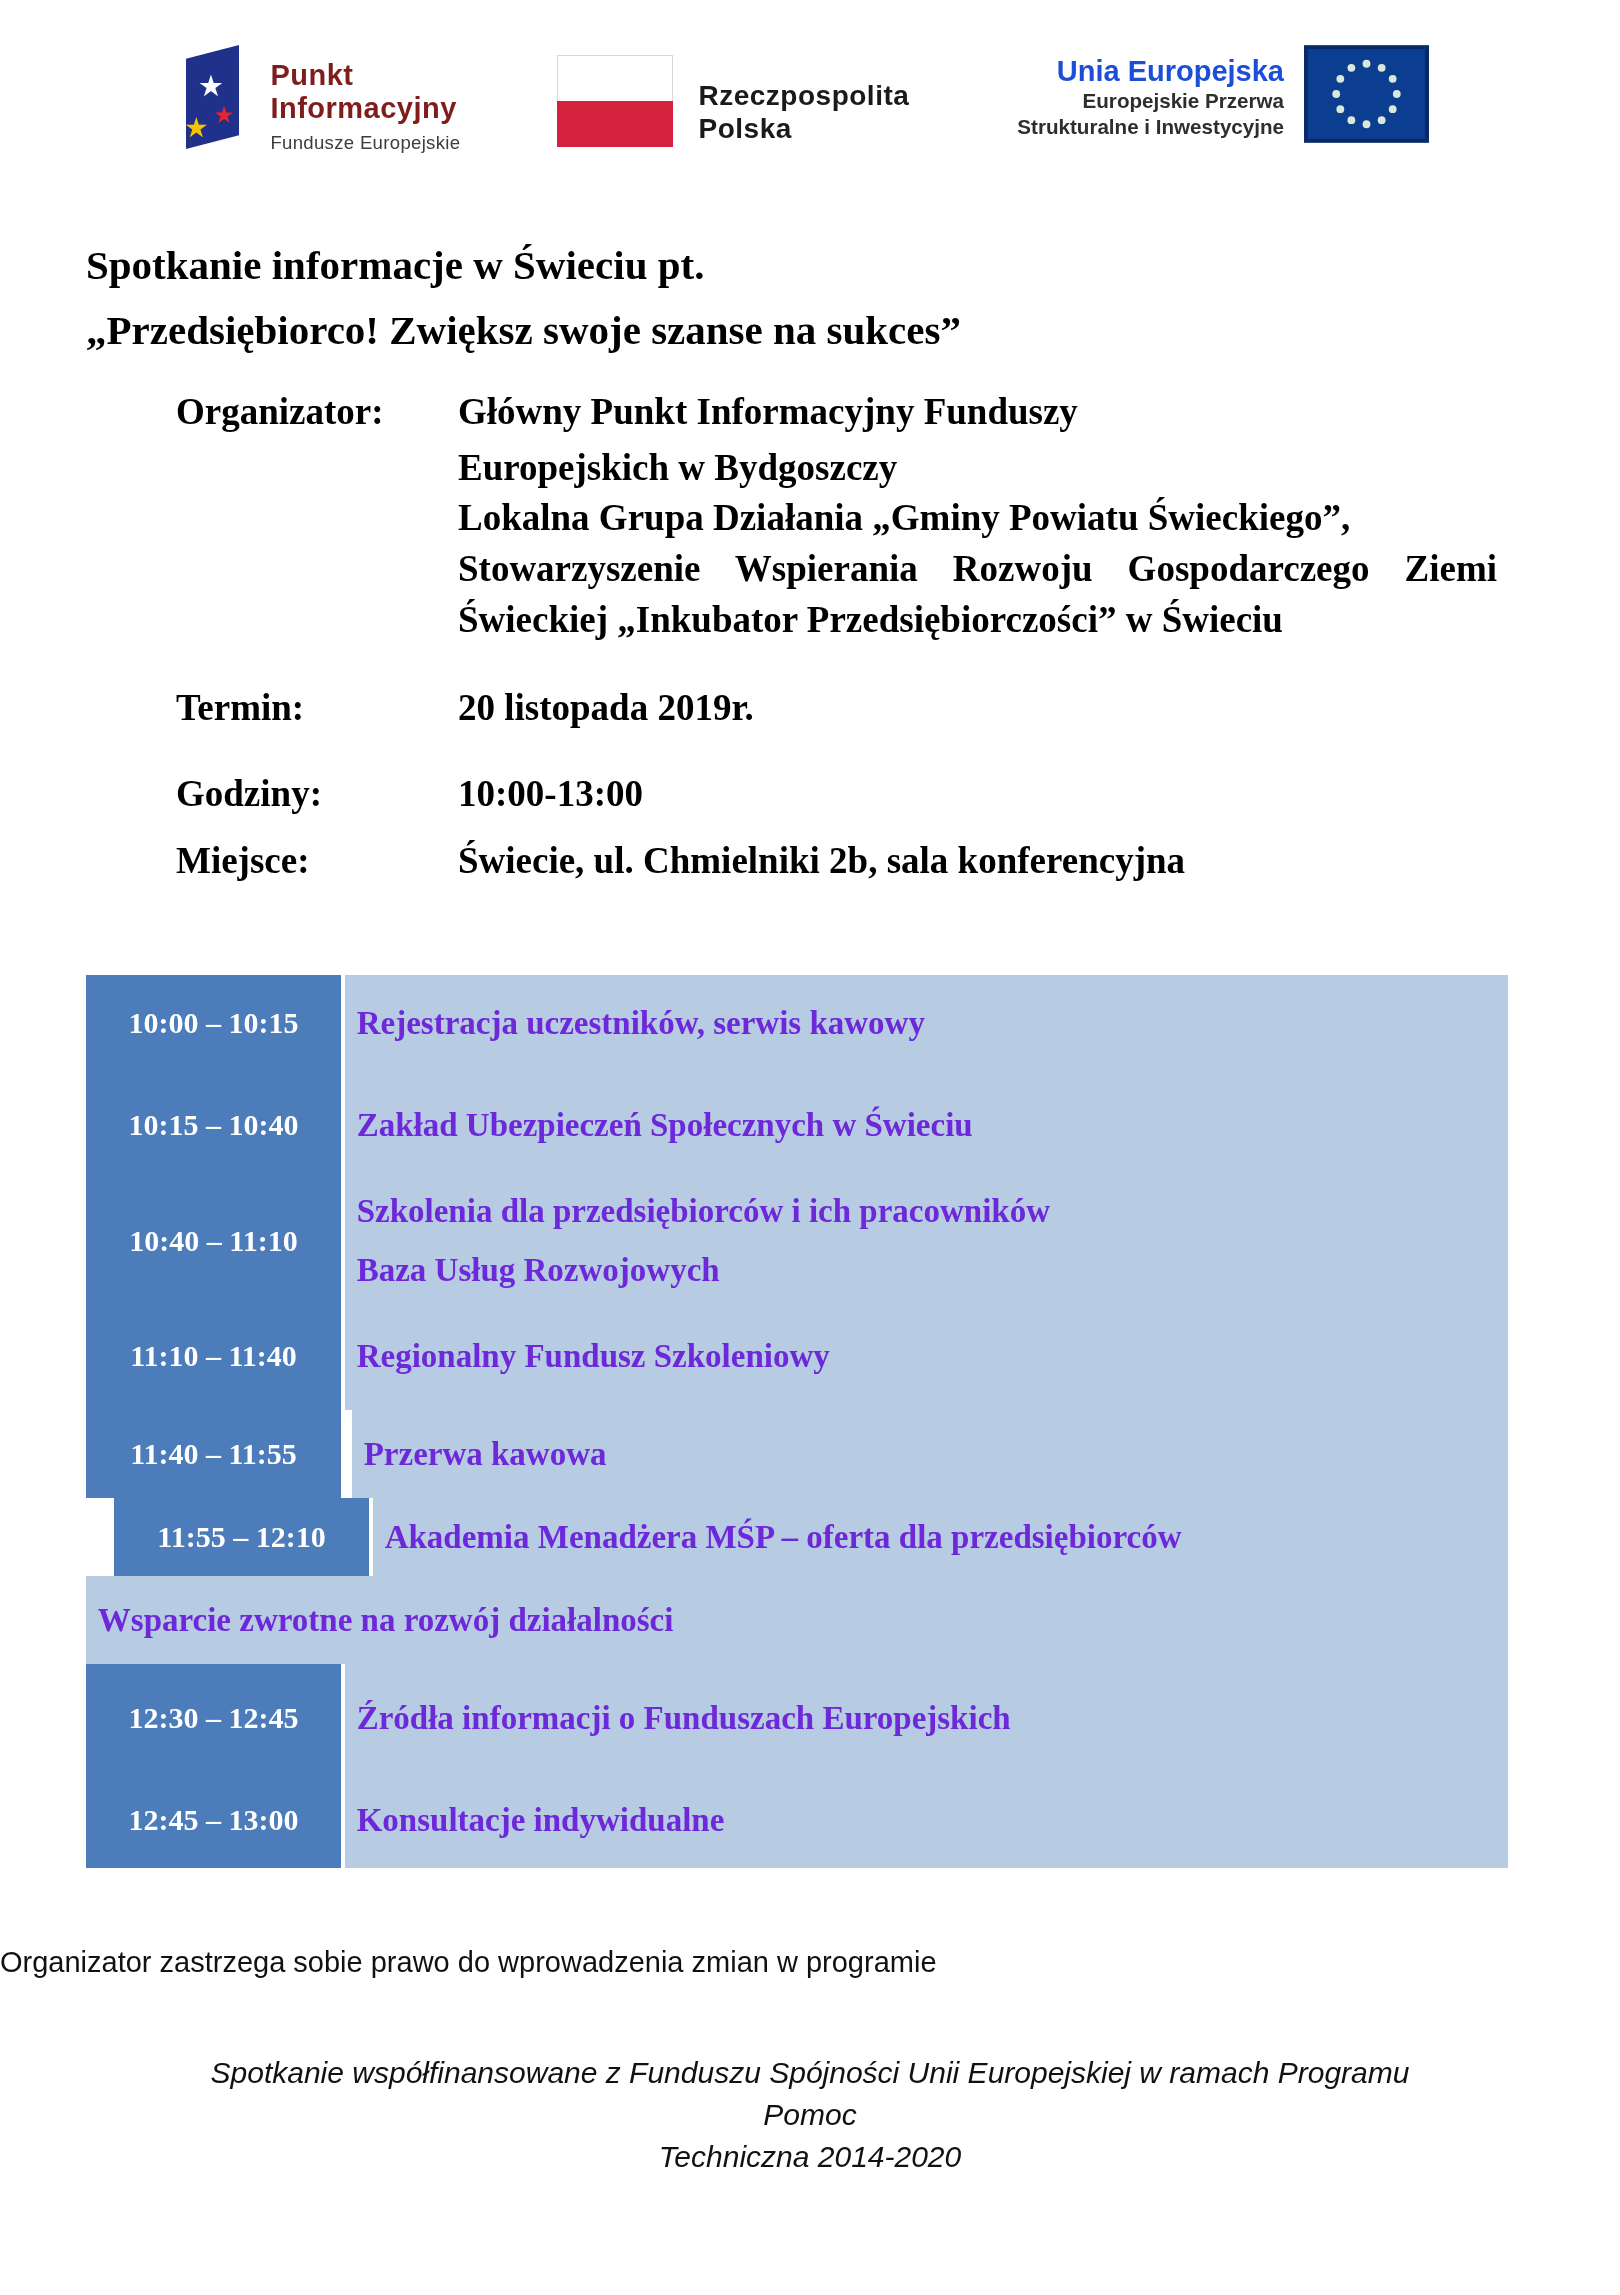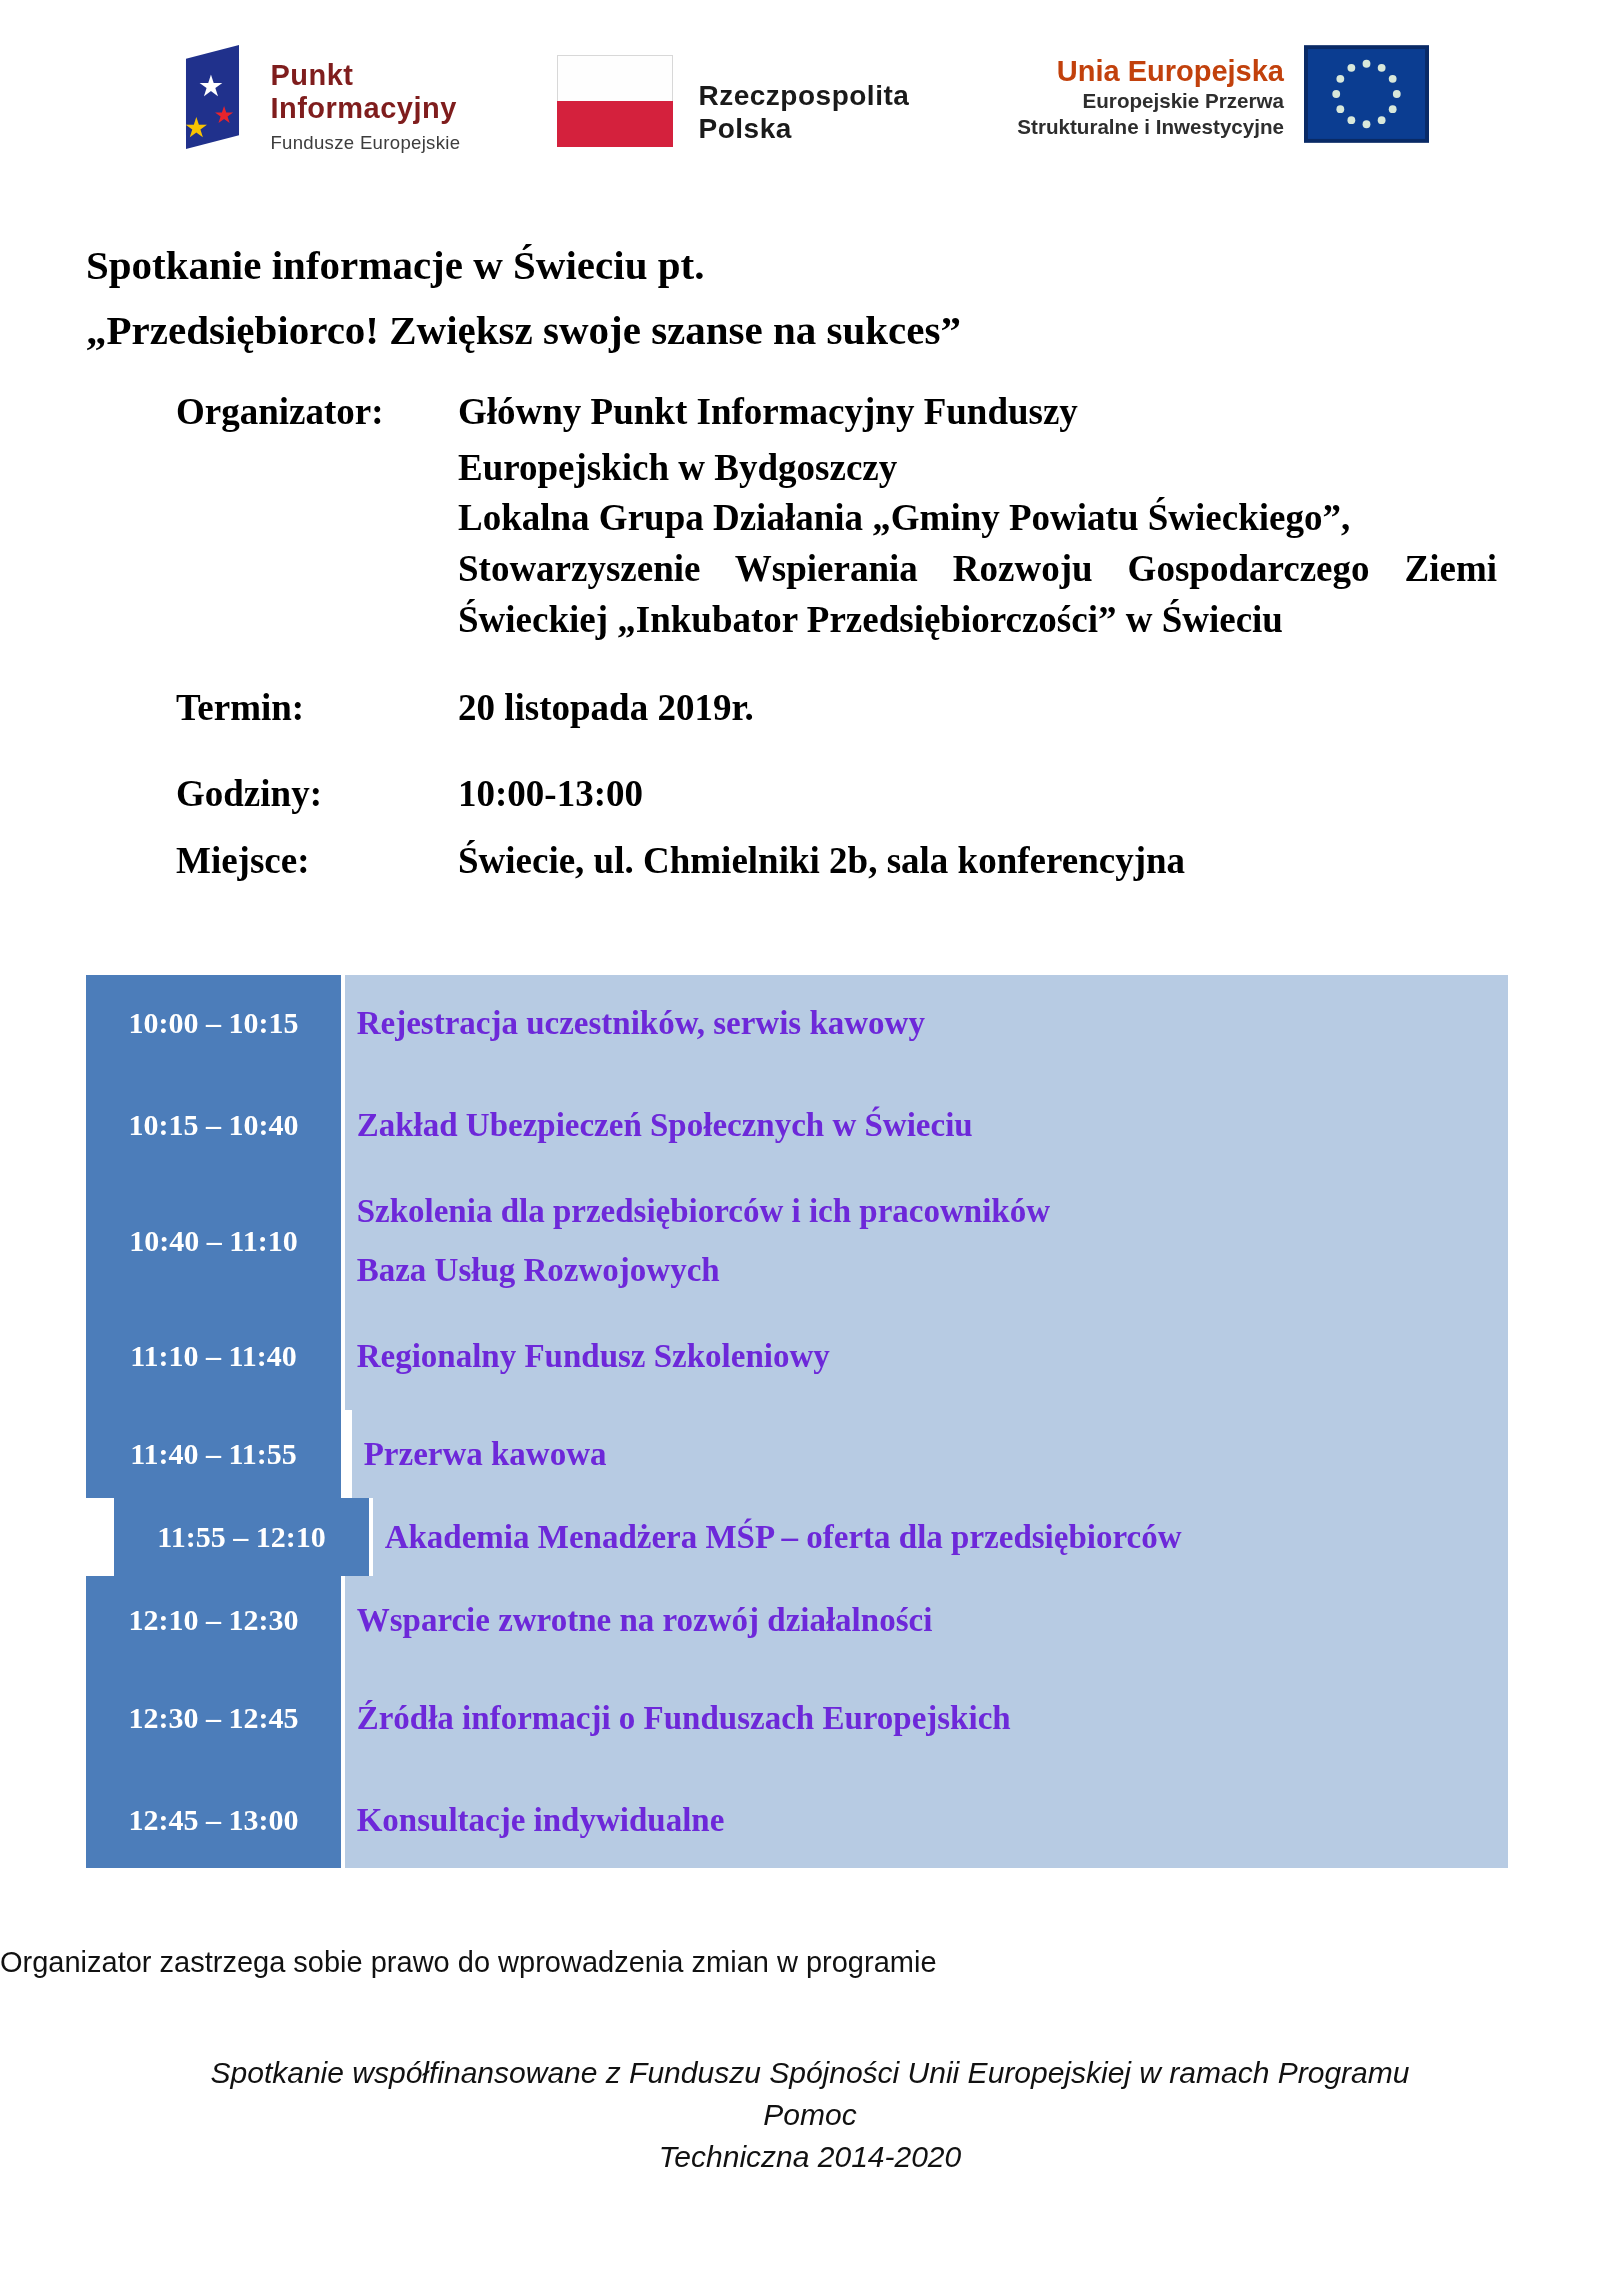--- a/index.html
+++ b/index.html
@@ -21,21 +21,21 @@
 
   .logo-rp{left:557px;top:55px;}
   .pl-flag{width:116px;height:92px;flex:0 0 auto;}
   .pl-white{height:46px;background:#fefefe;border:1px solid #d8d8d8;border-bottom:none;box-sizing:border-box;}
   .pl-red{height:46px;background:var(--poland-red,#d4213d);}
   .rp-text{margin-left:25.5px;margin-top:23.5px;font-family:"Liberation Sans", sans-serif;
            font-size:28px;font-weight:bold;line-height:33px;color:#1a1a1a;letter-spacing:0.5px;}
 
   .logo-ue{left:998px;top:43px;}
   .ue-text{width:286px;text-align:right;font-family:"Liberation Sans", sans-serif;margin-top:11.8px;}
-  .ue-line1{font-size:29px;font-weight:bold;line-height:33px;color:#c2410c;}
+  .ue-line1{font-size:29px;font-weight:bold;line-height:33px;color:#1d4ed8;}
   .ue-sub{font-size:20.6px;font-weight:bold;line-height:26.5px;color:#2e2e2e;}
   .ue-flag{margin-left:19.6px;margin-top:2px;flex:0 0 auto;}
 
   
   .title{
     position:absolute;left:86px;top:233px;width:1422px;
     text-align:left;font-size:41px;font-weight:bold;line-height:65px;
   }
 
   
@@ -206,21 +206,20 @@
       </div>
     </div>
     <div class="s-row">
       <div class="s-time">11:55 – 12:10</div>
       <div class="s-content">
         <div class="c-line">Akademia Menadżera MŚP – oferta dla przedsiębiorców</div>
         <div class="c-line"></div>
       </div>
     </div>
     <div class="s-row">
-      <div class="s-time">12:10 – 12:30</div>
       <div class="s-content">
         <div class="c-line">Wsparcie zwrotne na rozwój działalności</div>
         <div class="c-line"></div>
       </div>
     </div>
     <div class="s-row">
       <div class="s-time">12:30 – 12:45</div>
       <div class="s-content">
         <div class="c-line">Źródła informacji o Funduszach Europejskich</div>
         <div class="c-line"></div>

